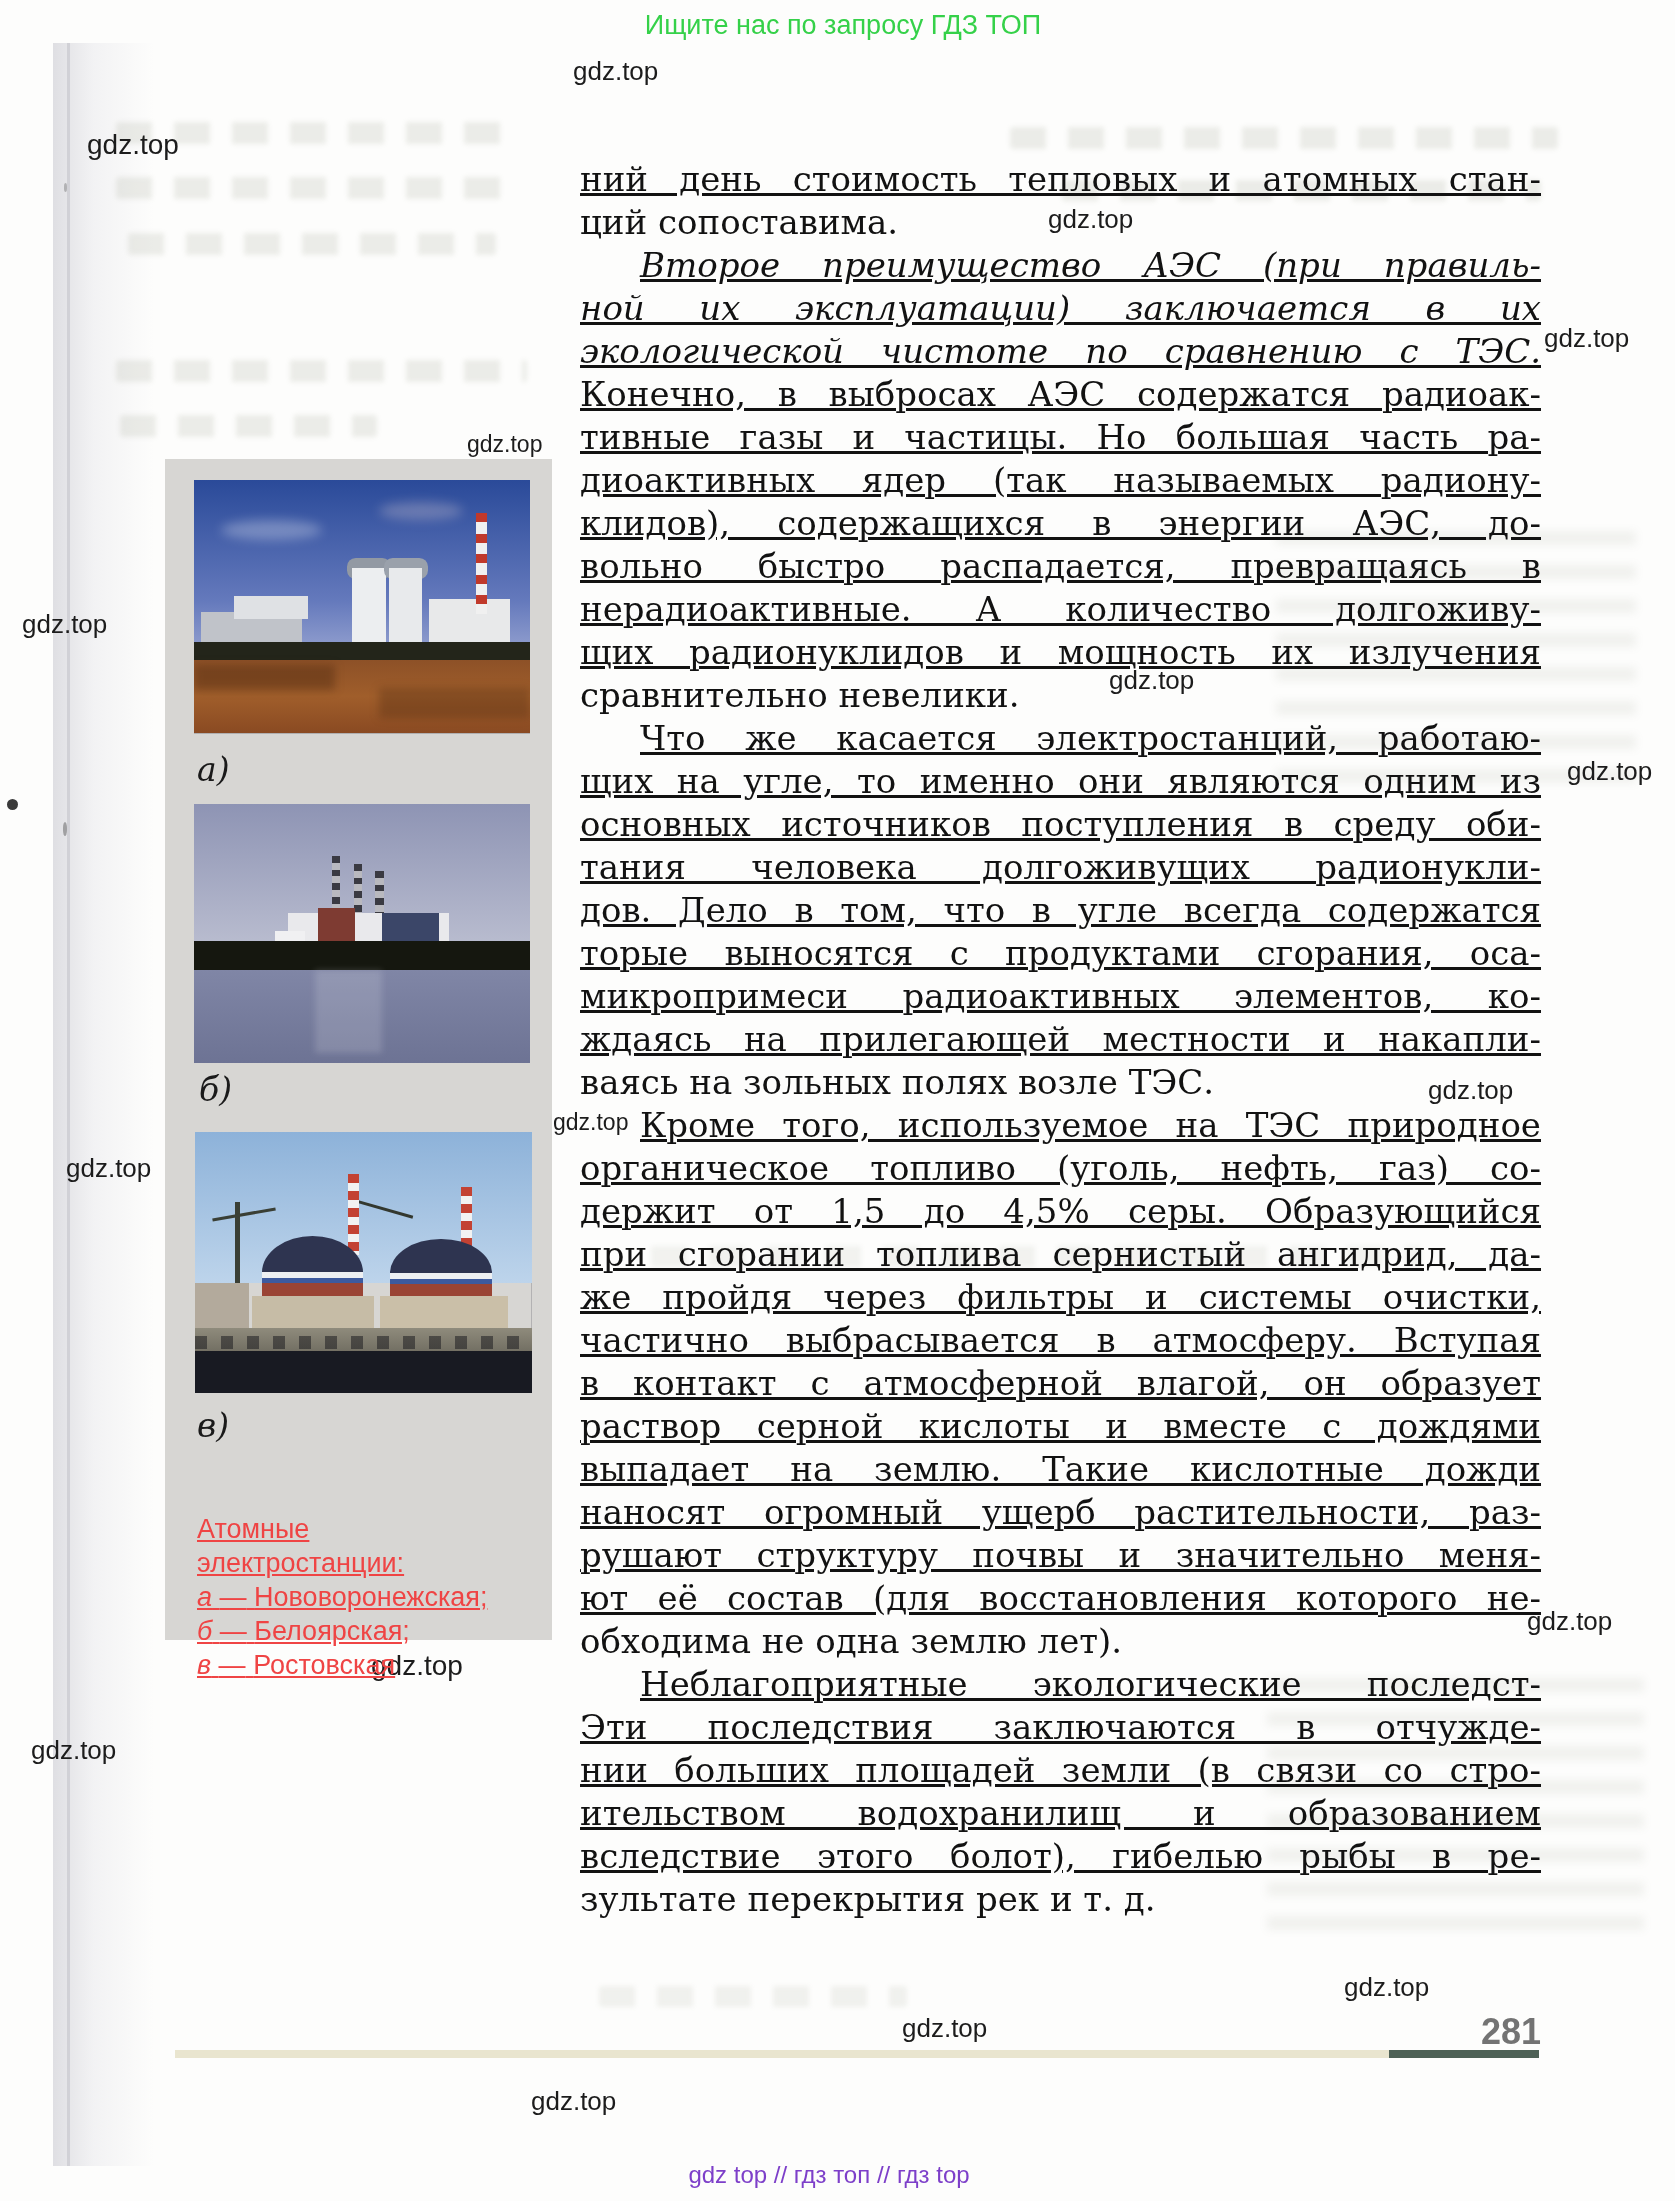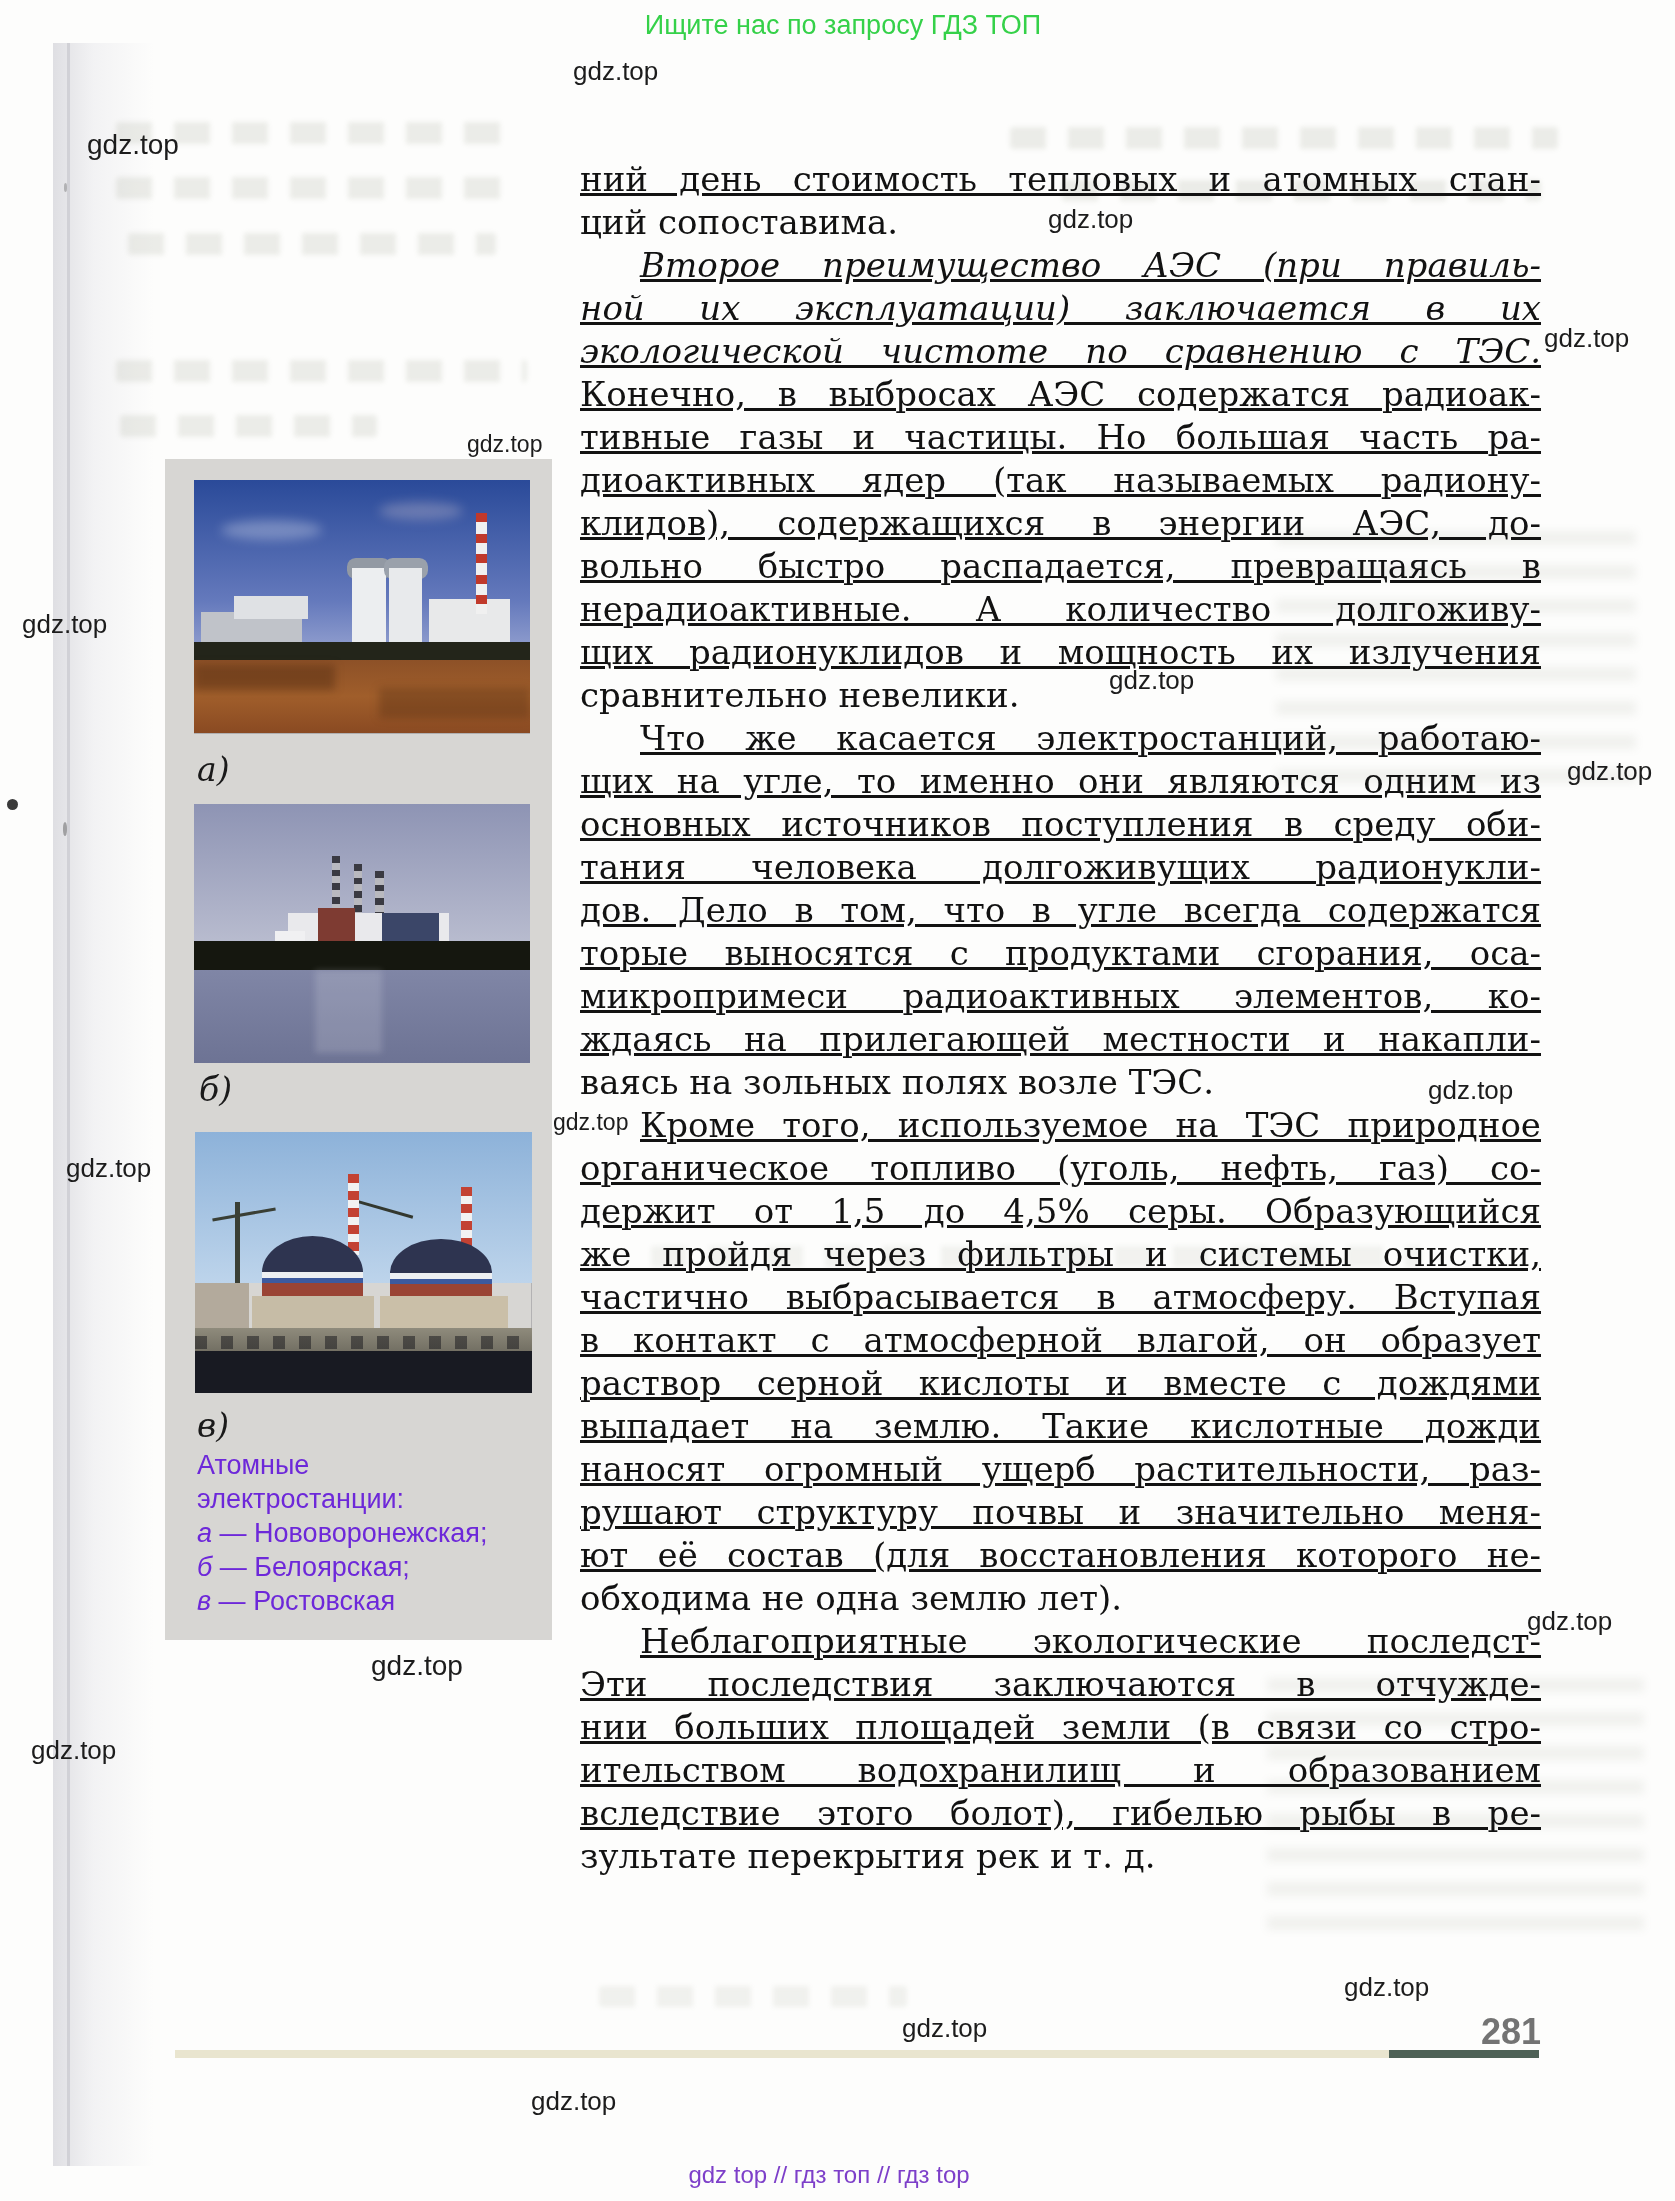--- a/index.html
+++ b/index.html
@@ -28,22 +28,22 @@
   .ln{height:43px;line-height:43px;white-space:nowrap;}
   .j{text-align:justify;text-align-last:justify;white-space:normal;text-decoration:underline;}
   .s{text-align:left;text-align-last:left;}
   .i{font-style:italic;}
   .ind{padding-left:60px;}
   
   .panel{position:absolute;left:165px;top:459px;width:387px;height:1181px;background:#d7d6d3;}
   .photo{position:absolute;overflow:hidden;box-shadow:inset 0 0 0 0.9px rgba(60,60,70,.25);}
   .photo>div{position:absolute;}
   .plabel{position:absolute;font:italic 33px/1.1 "DejaVu Serif",serif;color:#1a1a1a;}
-  .caption{position:absolute;left:197px;top:1448px;width:342px;color:#6d28d9;
-    font:27px/34px "Liberation Sans",sans-serif;}
+  .caption{position:absolute;left:197px;top:1512px;width:342px;color:#ef4444;
+    font:27px/34px "Liberation Sans",sans-serif;text-decoration:underline;}
   .cap-key{font-style:italic;}
   
   .rule-cream{position:absolute;left:175px;top:2050px;width:1363px;height:7.7px;background:#e9e5cf;}
   .rule-green{position:absolute;left:1389px;top:2050px;width:150px;height:7.7px;background:#4e6156;}
   .pagenum{position:absolute;left:1447px;top:2012px;width:94px;text-align:right;
     font:bold 36px/1.1 "Liberation Sans",sans-serif;color:#737373;}
 </style>
 </head>
 <body>
 
@@ -176,20 +176,21 @@
     <div class="ln j">основных источников поступления в среду оби-</div>
     <div class="ln j">тания человека долгоживущих радионукли-</div>
     <div class="ln j">дов. Дело в том, что в угле всегда содержатся</div>
     <div class="ln j">торые выносятся с продуктами сгорания, оса-</div>
     <div class="ln j">микропримеси радиоактивных элементов, ко-</div>
     <div class="ln j">ждаясь на прилегающей местности и накапли-</div>
     <div class="ln s">ваясь на зольных полях возле ТЭС.</div>
     <div class="ln j ind">Кроме того, используемое на ТЭС природное</div>
     <div class="ln j">органическое топливо (уголь, нефть, газ) со-</div>
     <div class="ln j">держит от 1,5 до 4,5% серы. Образующийся</div>
+    <div class="ln j">при сгорании топлива сернистый ангидрид, да-</div>
     <div class="ln j">же пройдя через фильтры и системы очистки,</div>
     <div class="ln j">частично выбрасывается в атмосферу. Вступая</div>
     <div class="ln j">в контакт с атмосферной влагой, он образует</div>
     <div class="ln j">раствор серной кислоты и вместе с дождями</div>
     <div class="ln j">выпадает на землю. Такие кислотные дожди</div>
     <div class="ln j">наносят огромный ущерб растительности, раз-</div>
     <div class="ln j">рушают структуру почвы и значительно меня-</div>
     <div class="ln j">ют её состав (для восстановления которого не-</div>
     <div class="ln s">обходима не одна землю лет).</div>
     <div class="ln j ind">Неблагоприятные экологические последст-</div>

